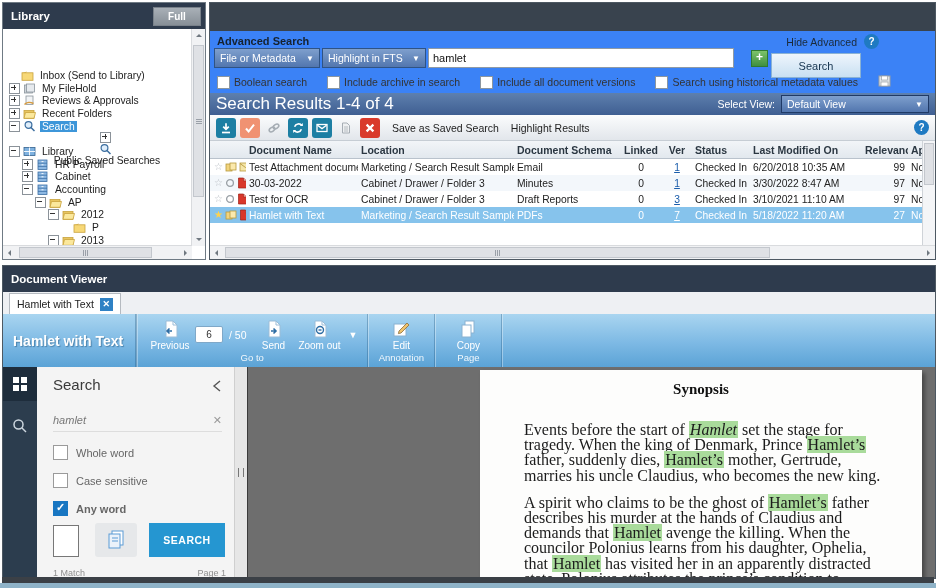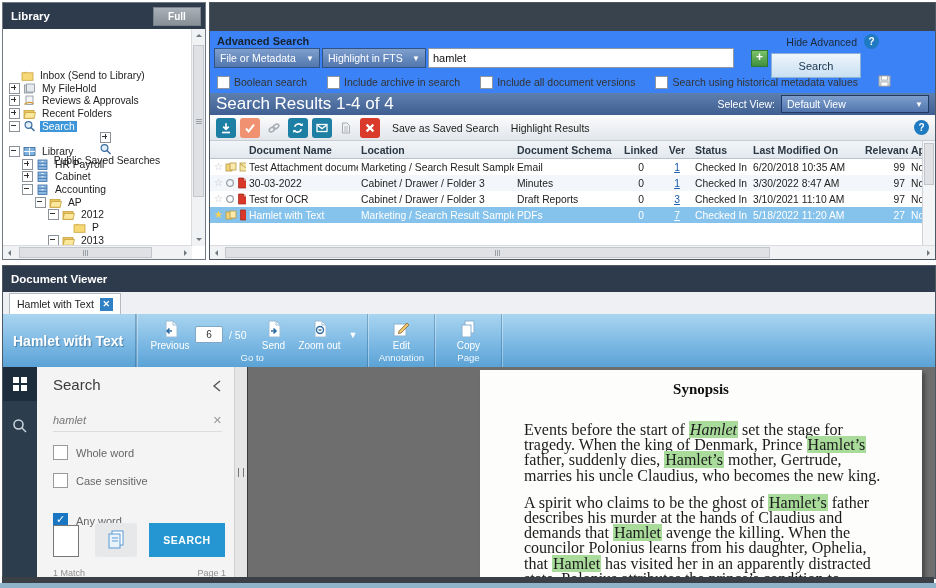--- a/index.html
+++ b/index.html
@@ -725,21 +725,21 @@
         </div>
         <div id="sb-options">
             <div class="sb-opt" style="top: 78px;">
               <span class="sb-box"></span>
               <span>Whole word</span>
             </div>
             <div class="sb-opt" style="top: 106px;">
               <span class="sb-box"></span>
               <span>Case sensitive</span>
             </div>
-            <div class="sb-opt" style="top: 146px;">
+            <div class="sb-opt" style="top: 134px; font-weight: bold;">
               <span class="sb-box on"></span>
               <span>Any word</span>
             </div>
           </div>
         <div id="sb-square"></div>
         <div id="sb-docbtn">
           <svg width="20" height="22" viewBox="0 0 20 22">
               <rect x="6" y="2" width="11" height="14" fill="#fff" stroke="#5b9bd5"></rect>
               <rect x="3" y="5" width="11" height="14" fill="#eaf2fa" stroke="#5b9bd5"></rect>
               <path d="M10 9h6M10 12h6" stroke="#5b9bd5" transform="translate(-4 0)"></path>

